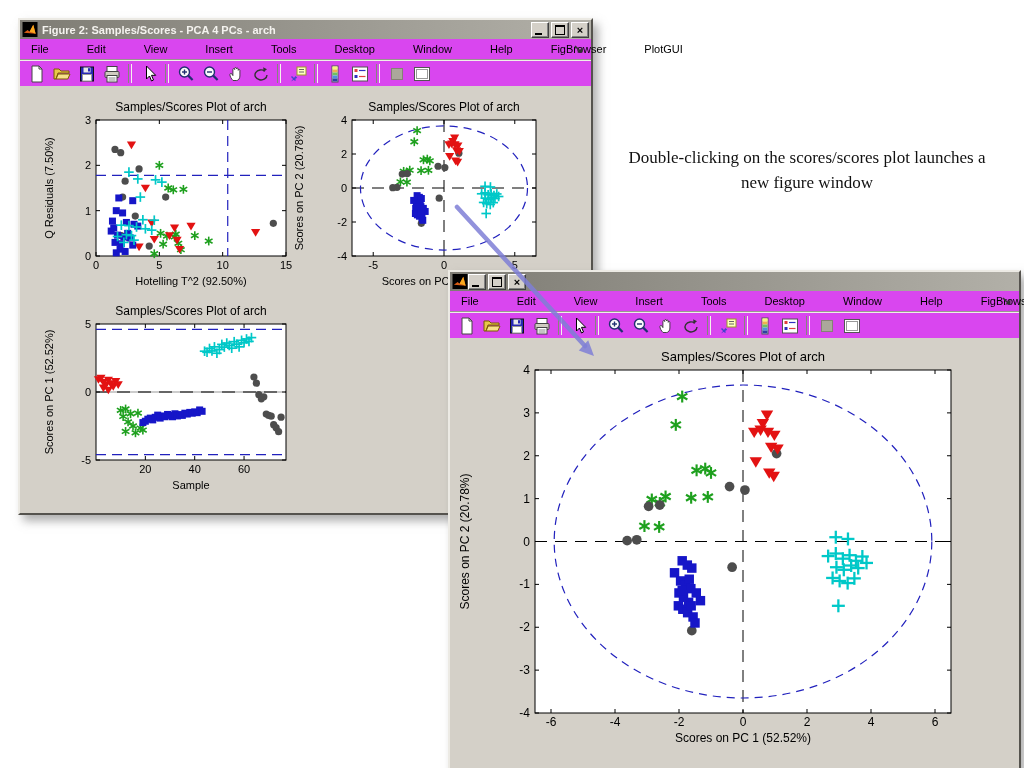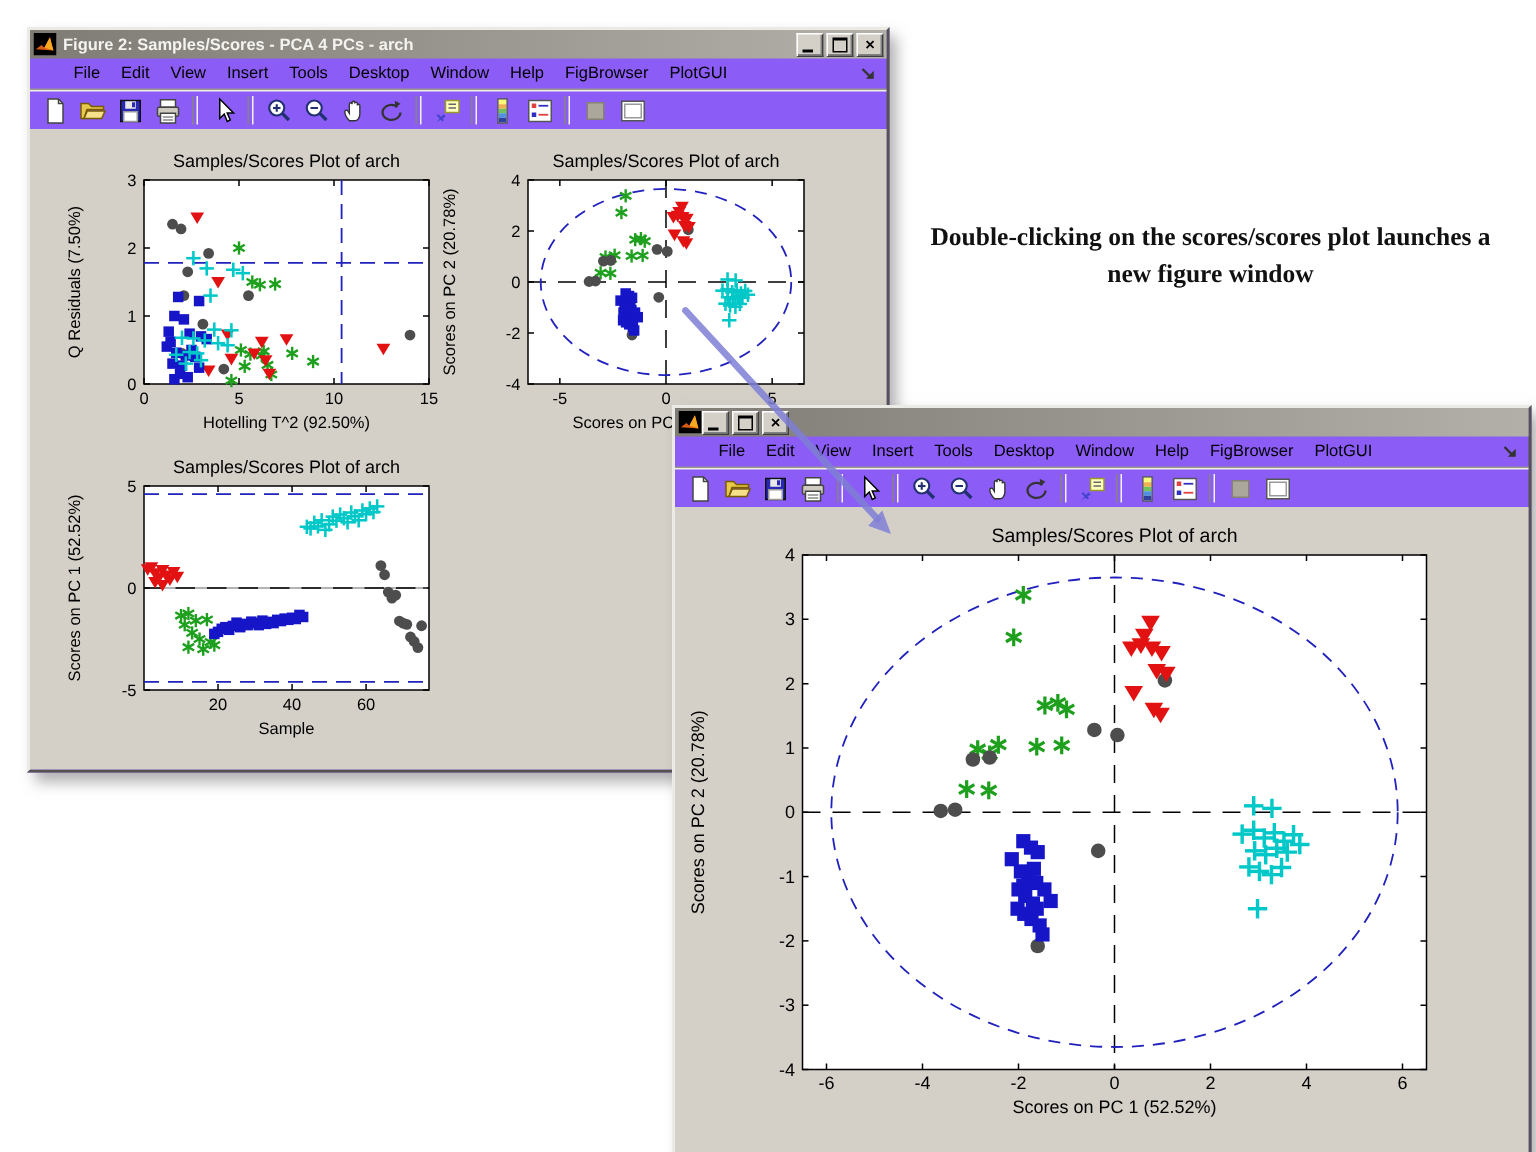--- a/index.html
+++ b/index.html
@@ -1,46 +1,46 @@
 <!DOCTYPE html>
 <html><head>
 <meta charset="utf-8">
 <style>
   html,body{margin:0;padding:0;}
   body{width:1024px;height:768px;position:relative;background:#ffffff;overflow:hidden;
        font-family:"Liberation Sans",sans-serif;}
-  .win{position:absolute;background:#8b5cf6;border:2px solid;
+  .win{position:absolute;background:#d946ef;border:2px solid;
        border-color:#eceae4 #55534e #55534e #eceae4;
        box-shadow:5px 6px 9px rgba(110,110,110,0.55);}
   .titlebar{height:19px;display:flex;align-items:center;padding:0 2px;
        background:linear-gradient(90deg,#7e7c74,#b2b0a8);}
   .titlebar .ttl{flex:1;color:#f4f3ef;font-weight:bold;font-size:11px;margin-left:4px;
        white-space:nowrap;overflow:hidden;}
   .tb-ico{width:16px;height:15px;display:inline-block;}
   .winbtns{display:flex;gap:2px;}
   .wbtn{width:16px;height:14px;background:#d4d0c8;border:1px solid;
        border-color:#fff #404040 #404040 #fff;box-shadow:inset -1px -1px 0 #808080;
        position:relative;display:flex;align-items:center;justify-content:center;}
   .wbtn .min{position:absolute;left:3px;bottom:2px;width:7px;height:2px;background:#000;}
   .wbtn .max{width:8px;height:7px;border:1px solid #000;border-top-width:2px;}
   .wbtn .cls{font-size:11px;font-weight:bold;line-height:10px;color:#000;}
-  .menubar{height:20px;display:flex;align-items:center;padding:0 22px;font-size:11px;color:#000;
-       border-bottom:1px solid #9a968e;position:relative;}
+  .menubar{height:20px;display:flex;align-items:center;padding:0 4px;font-size:11px;color:#000;
+       border-bottom:1px solid #9a968e;position:relative;gap:24px;}
   .menu-item{padding:2px 7px;cursor:default;}
   .menu-more{position:absolute;right:6px;top:4px;}
   .toolbar{height:27px;display:flex;align-items:center;padding:0 4px;
        border-bottom:1px solid #9a968e;box-shadow:inset 0 1px 0 #f0eee8;}
   .tb-btn{width:23px;height:21px;display:flex;align-items:center;justify-content:center;margin:0 1px;}
   .sep{width:2px;height:19px;margin:0 4px;border-left:1px solid #87847c;border-right:1px solid #f4f2ec;}
   .client{position:absolute;left:0;right:0;bottom:0;background:#d4d0c8;}
   #fig2 .client{top:66px;} #fig3 .client{top:66px;}
   .chart{position:absolute;}
   svg text{font-family:"Liberation Sans",sans-serif;fill:#000;}
   .annotation{position:absolute;left:598px;top:146px;width:418px;text-align:center;
-       font-family:"Liberation Serif",serif;font-size:17px;color:#111;line-height:1.45;font-weight:bold;}
+       font-family:"Liberation Serif",serif;font-size:17px;color:#111;line-height:1.45;}
   #arrow-overlay{position:absolute;left:0;top:0;width:1024px;height:768px;z-index:40;pointer-events:none;}
   #fig2{z-index:5;} #fig3{z-index:20;} .annotation{z-index:1;}
 </style>
 </head>
 <body>
 
 <div class="win" id="fig2" style="left:18px;top:18px;width:571px;height:493px;">
   <div class="titlebar">
     <span class="tb-ico">
       <svg width="16" height="15" viewBox="0 0 16 16">

